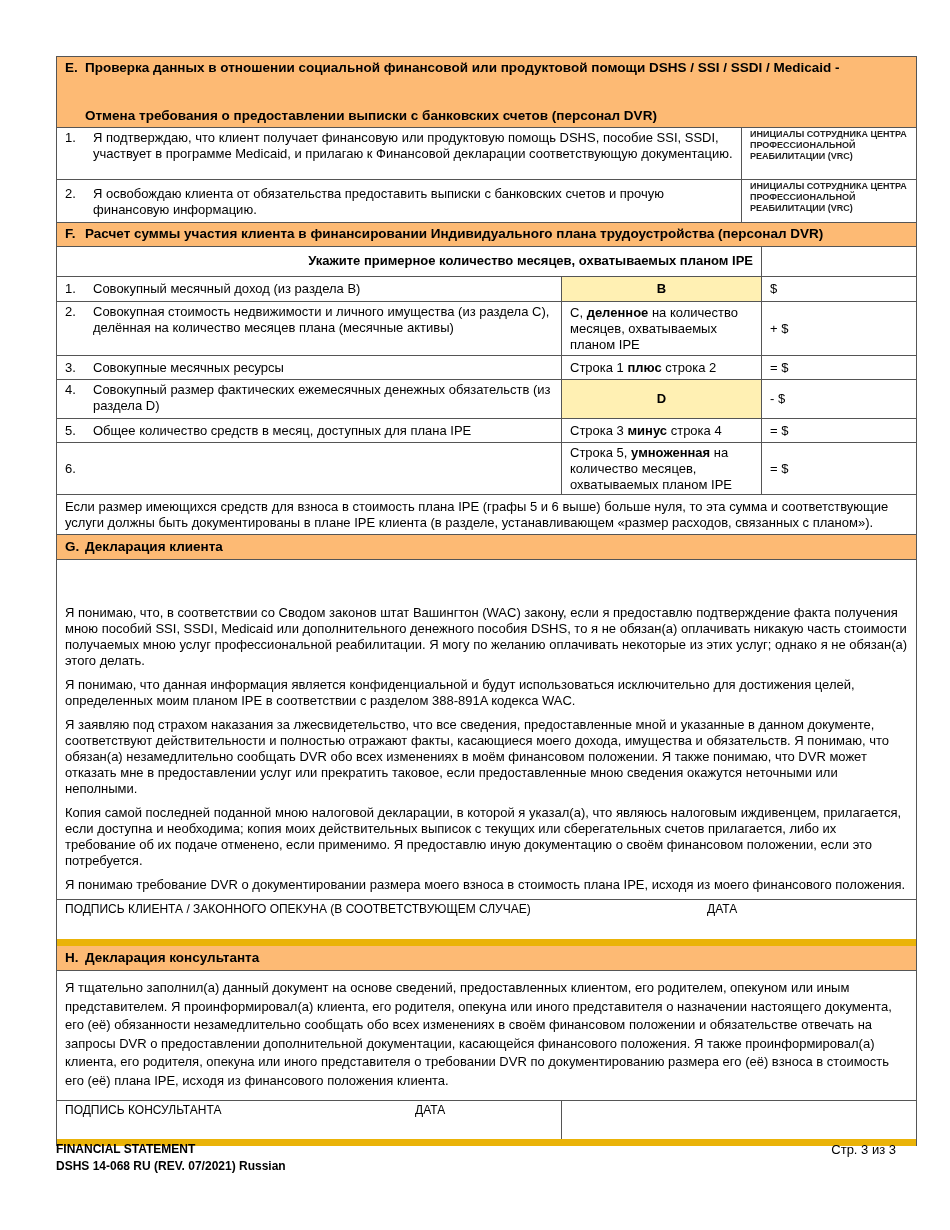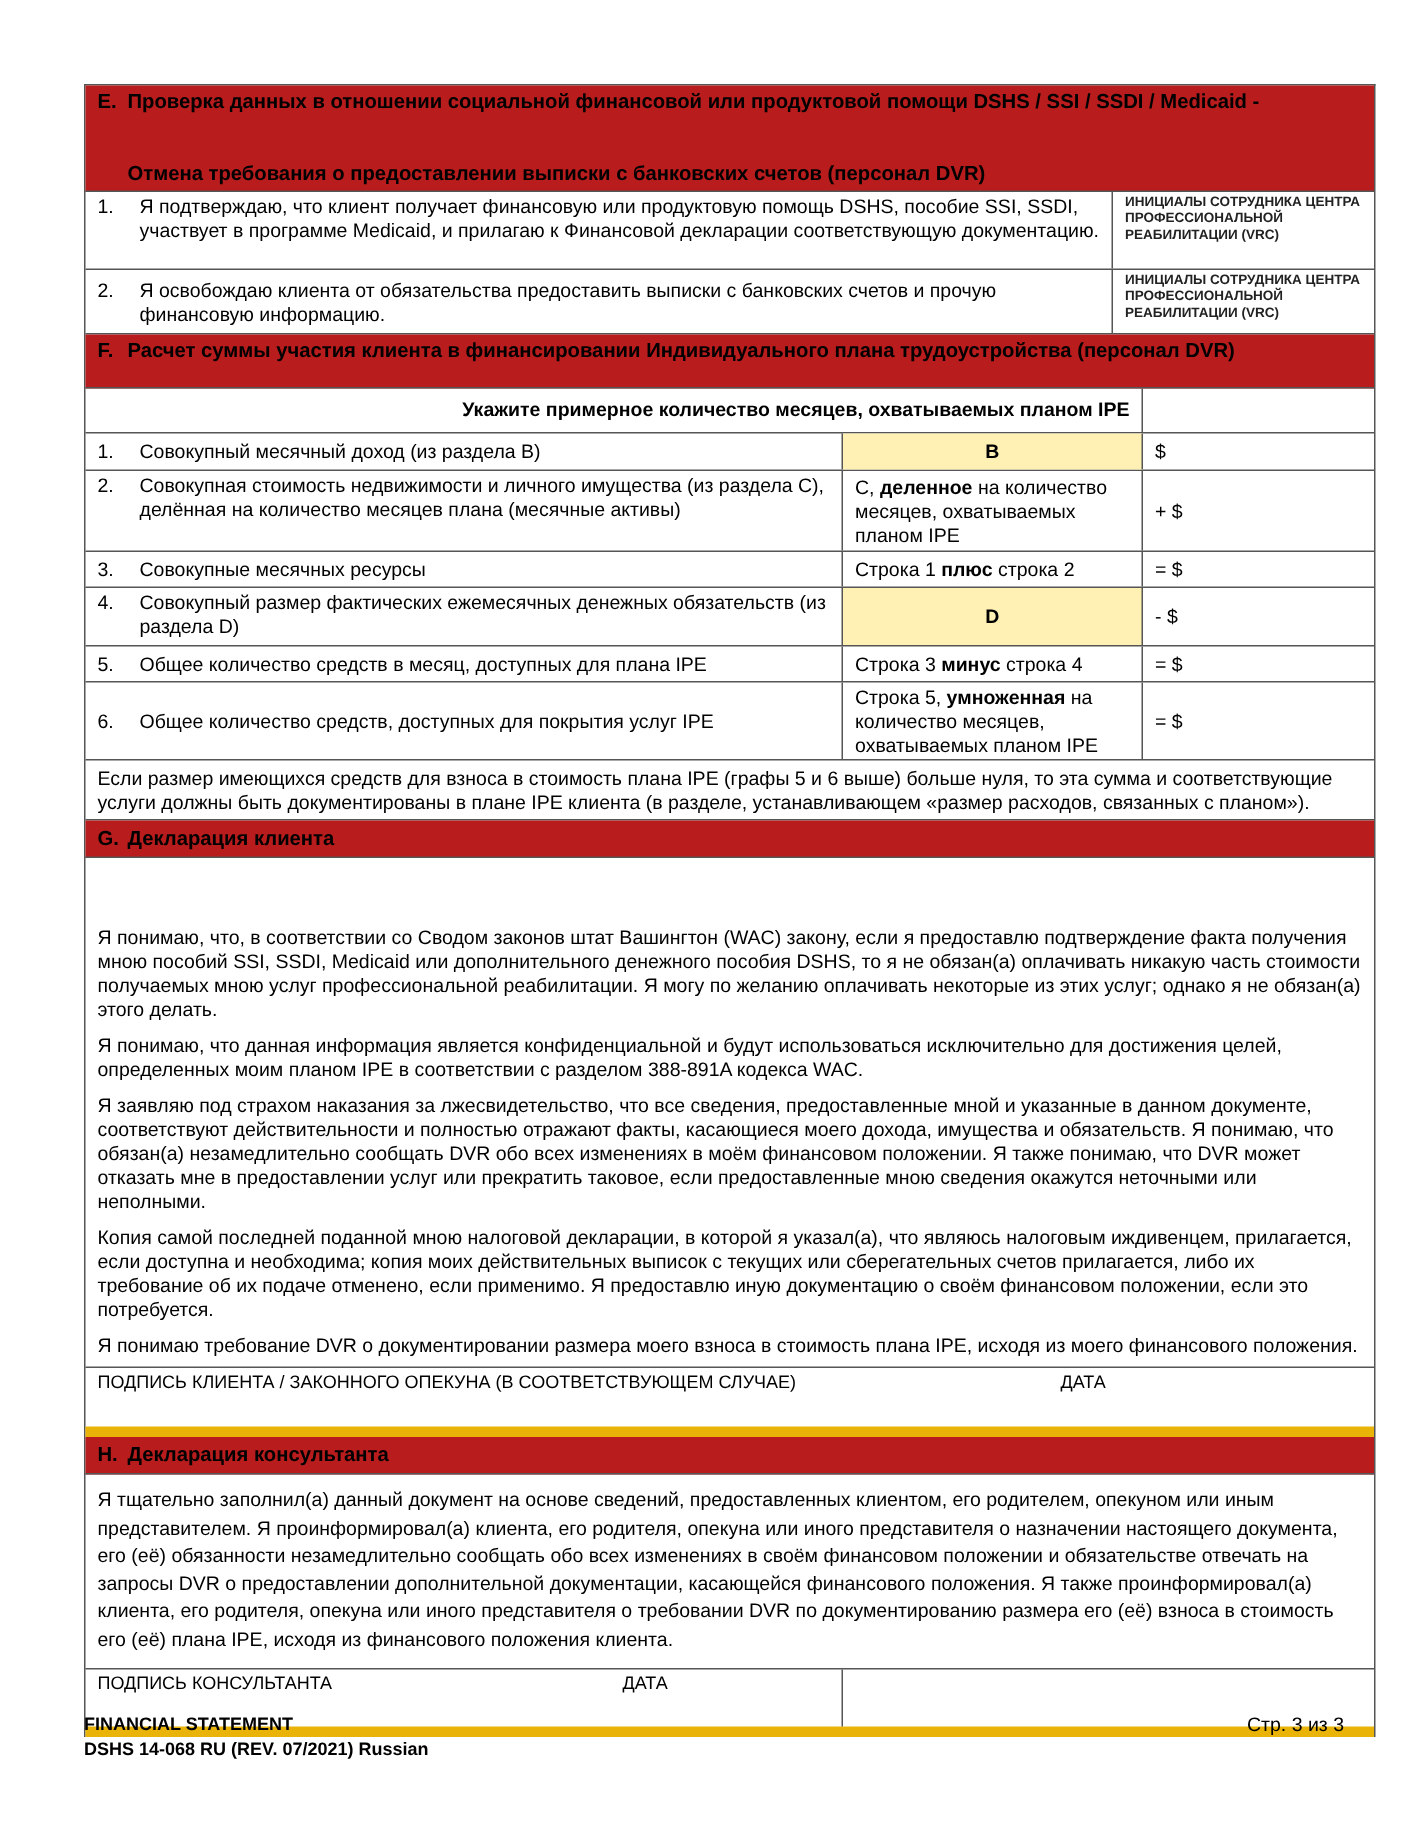--- a/index.html
+++ b/index.html
@@ -1,21 +1,21 @@
 <!DOCTYPE html>
 <html><head>
 <meta charset="utf-8">
 <style>
   * { box-sizing: border-box; margin: 0; padding: 0; }
   html, body { width: 950px; height: 1230px; background: #ffffff; }
   body { position: relative; font-family: "Liberation Sans", sans-serif; color: #000; font-size: 13px; line-height: 16px; }
   .page { position: absolute; left: 56px; top: 56px; width: 861px; }
   .box { border: 1px solid #555; border-bottom: none; }
   .row { display: flex; border-bottom: 1px solid #555; }
-  .sec-head { background: #b91c1c; font-weight: bold; padding: 3px 8px 3px 8px; font-size: 13.5px; line-height: 16px; }
+  .sec-head { background: #fdba74; font-weight: bold; padding: 3px 8px 3px 8px; font-size: 13.5px; line-height: 16px; }
   .sec-head .letter { display: inline-block; width: 20px; }
   .sec-head .cont { padding-left: 20px; margin-top: 32px; }
   .num { display: inline-block; width: 28px; flex: none; }
   .e-text { width: 685px; border-right: 1px solid #555; padding: 2px 8px 4px 8px; display: flex; }
   .e-init { flex: 1; font-size: 9px; line-height: 11px; padding: 1px 8px; color: #222; font-weight: bold; }
   .f-label { width: 505px; border-right: 1px solid #555; display: flex; align-items: center; padding: 2px 8px; }
   .f-mid { width: 200px; border-right: 1px solid #555; padding: 2px 8px; display: flex; align-items: center; }
   .f-mid.yellow { background: #fff0b3; justify-content: center; font-weight: bold; }
   .f-right { flex: 1; padding: 2px 8px; display: flex; align-items: center; }
   .ipe-label { width: 705px; border-right: 1px solid #555; text-align: right; font-weight: bold; padding: 6px 8px 5px 8px; }
@@ -47,21 +47,21 @@
       <div class="e-init"><span>ИНИЦИАЛЫ СОТРУДНИКА ЦЕНТРА ПРОФЕССИОНАЛЬНОЙ РЕАБИЛИТАЦИИ (VRC)</span></div>
     </div>
     <div class="row" style="min-height:41px;">
       <div class="e-text" style="padding-top:6px;">
         <span class="num">2.</span>
         <span>Я освобождаю клиента от обязательства предоставить выписки с банковских счетов и прочую финансовую информацию.</span>
       </div>
       <div class="e-init"><span>ИНИЦИАЛЫ СОТРУДНИКА ЦЕНТРА ПРОФЕССИОНАЛЬНОЙ РЕАБИЛИТАЦИИ (VRC)</span></div>
     </div>
 
-    <div class="row sec-head" style="display:block;padding-top:3px;padding-bottom:16px;">
+    <div class="row sec-head" style="display:block;padding-top:3px;padding-bottom:4px;">
       <span class="letter">F.</span><span>Расчет суммы участия клиента в финансировании Индивидуального плана трудоустройства (персонал DVR)</span>
     </div>
     <div class="row" style="height:30px;">
       <div class="ipe-label">Укажите примерное количество месяцев, охватываемых планом IPE</div>
       <div class="f-right"></div>
     </div>
 
     <div class="row" style="height:25px;">
       <div class="f-label">
           <span class="num">1.</span>
@@ -119,21 +119,20 @@
           <span><span>Строка 3 </span><b>минус</b><span> строка 4</span></span>
         </div>
       <div class="f-right">
           <span>= $</span>
         </div>
     </div>
 
     <div class="row" style="height:52px;">
       <div class="f-label">
           <span class="num">6.</span>
-          <span>Общее количество средств, доступных для покрытия услуг IPE</span>
         </div>
       <div class="f-mid">
           <span><span>Строка 5, </span><b>умноженная</b><span> на количество месяцев, охватываемых планом IPE</span></span>
         </div>
       <div class="f-right">
           <span>= $</span>
         </div>
     </div>
 
     <div class="row para" style="display:block;">Если размер имеющихся средств для взноса в стоимость плана IPE (графы 5 и 6 выше) больше нуля, то эта сумма и соответствующие услуги должны быть документированы в плане IPE клиента (в разделе, устанавливающем «размер расходов, связанных с планом»).</div>

